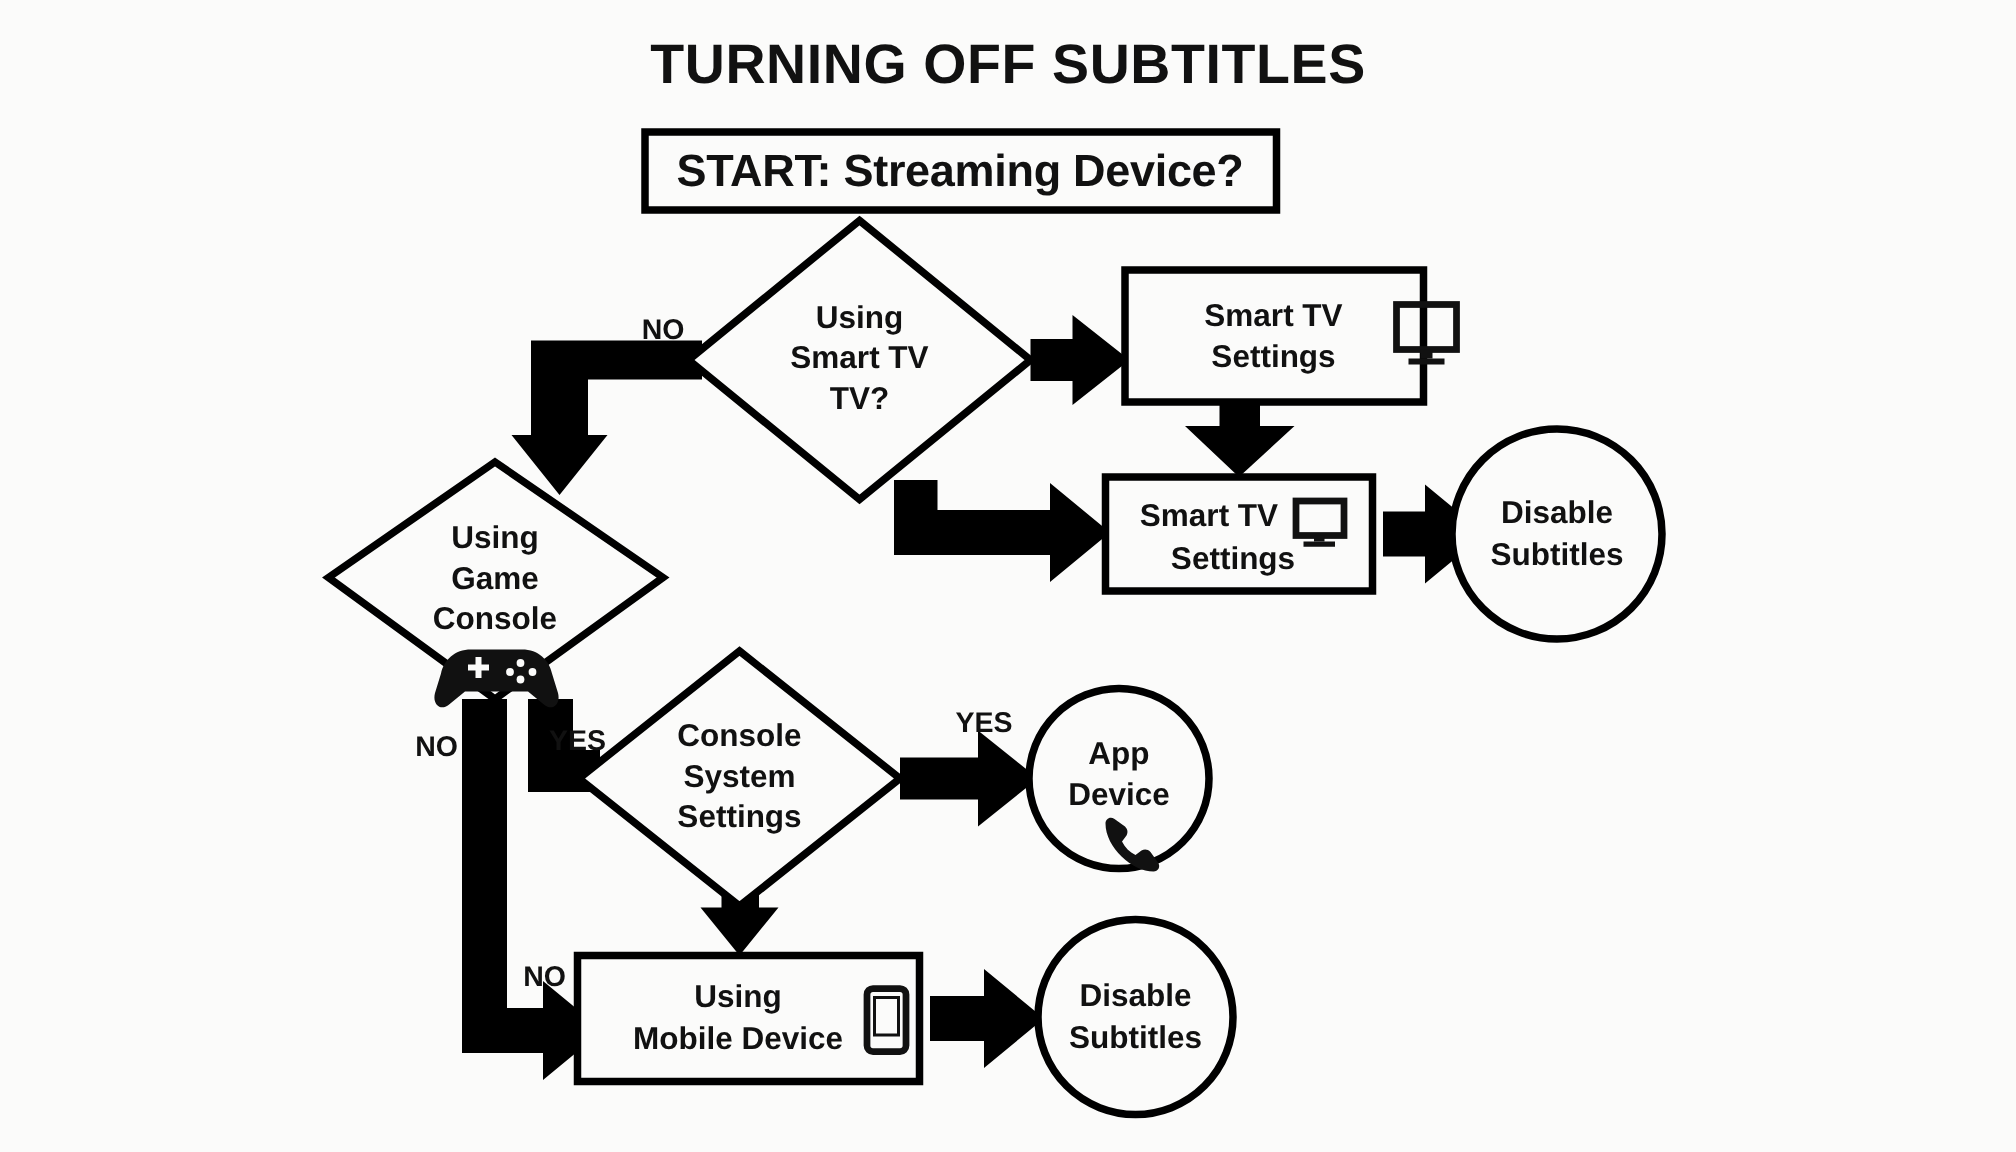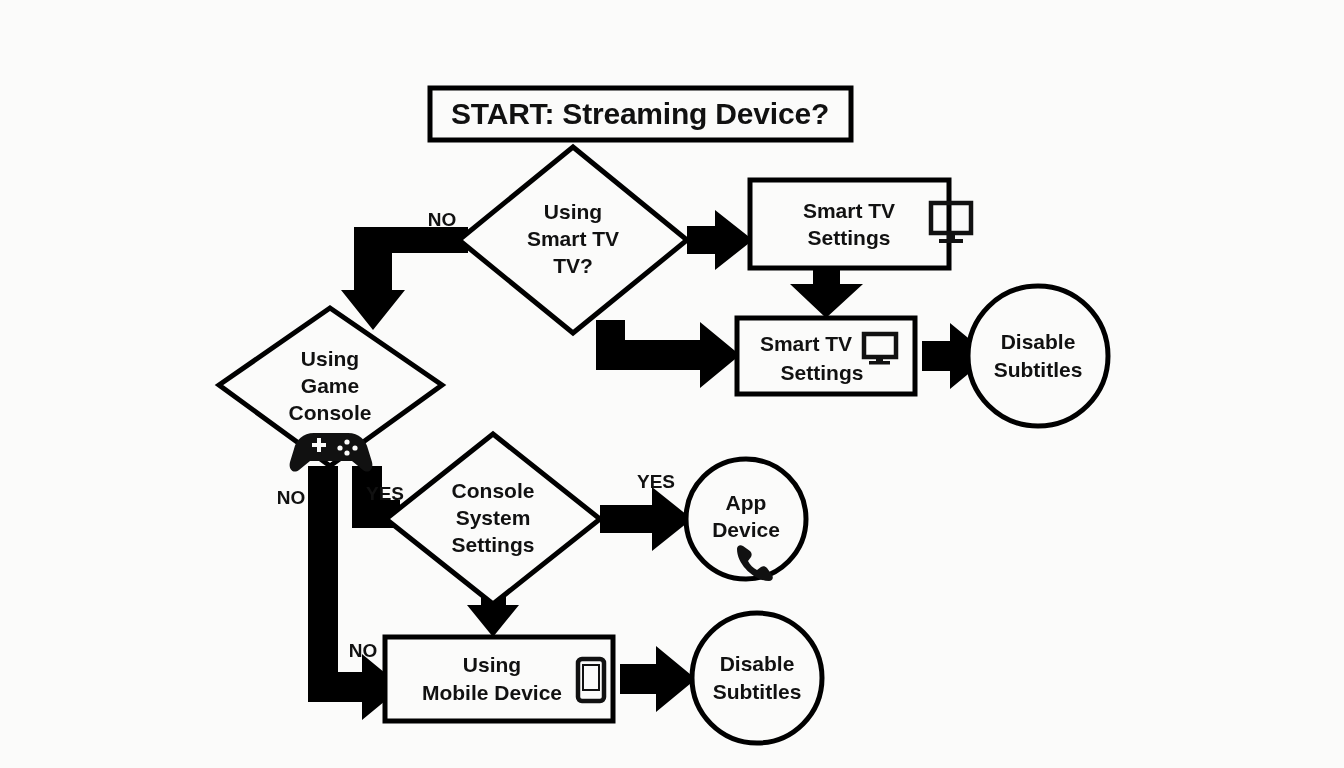--- a/index.html
+++ b/index.html
@@ -68,20 +68,21 @@
     color: #111111;
   }
   .icon-fill { fill: #111111; }
   .icon-stroke { fill: none; stroke: #111111; stroke-width: 4.5; }
 </style>
 </head>
 <body>
 
 <div id="canvas">
 
+  <div class="page-title">TURNING OFF SUBTITLES</div>
 
   <svg class="flow" viewBox="0 0 1344 768">
 
     <g>
       <path class="connector" d="M 468 227 L 468 253 L 392 253 L 392 290 L 405 290 L 373 330 L 341 290 L 354 290 L 354 227 Z"></path>
     </g>
 
     <g>
       <path class="connector" d="M 687 226 L 715 226 L 715 210 L 753 240 L 715 270 L 715 254 L 687 254 Z"></path>
     </g>

